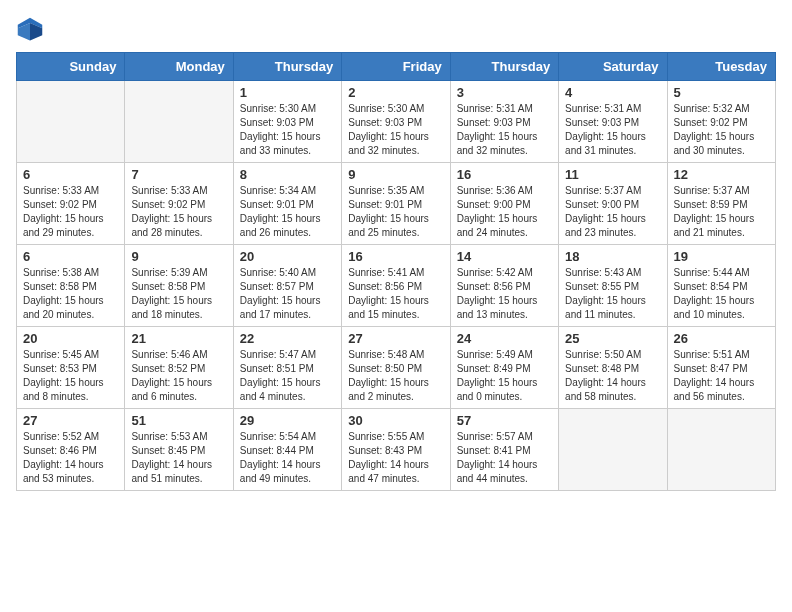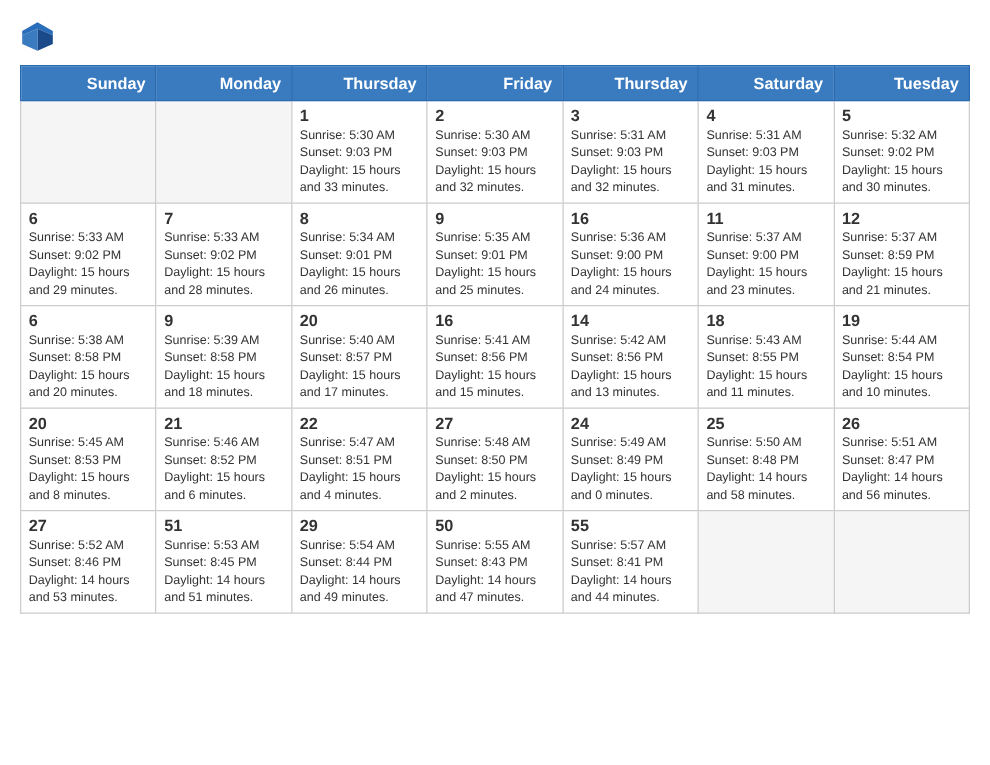--- a/index.html
+++ b/index.html
@@ -237,24 +237,24 @@
         </td>
         <td>
           <span class="day-num">51</span>
           <div class="day-info">Sunrise: 5:53 AM<br>Sunset: 8:45 PM<br>Daylight: 14 hours<br>and 51 minutes.</div>
         </td>
         <td>
           <span class="day-num">29</span>
           <div class="day-info">Sunrise: 5:54 AM<br>Sunset: 8:44 PM<br>Daylight: 14 hours<br>and 49 minutes.</div>
         </td>
         <td>
-          <span class="day-num">50</span>
+          <span class="day-num">30</span>
           <div class="day-info">Sunrise: 5:55 AM<br>Sunset: 8:43 PM<br>Daylight: 14 hours<br>and 47 minutes.</div>
         </td>
         <td>
-          <span class="day-num">55</span>
+          <span class="day-num">57</span>
           <div class="day-info">Sunrise: 5:57 AM<br>Sunset: 8:41 PM<br>Daylight: 14 hours<br>and 44 minutes.</div>
         </td>
         <td class="empty"></td>
         <td class="empty"></td>
       </tr>
     </tbody>
 </table>
 
 </body></html>

